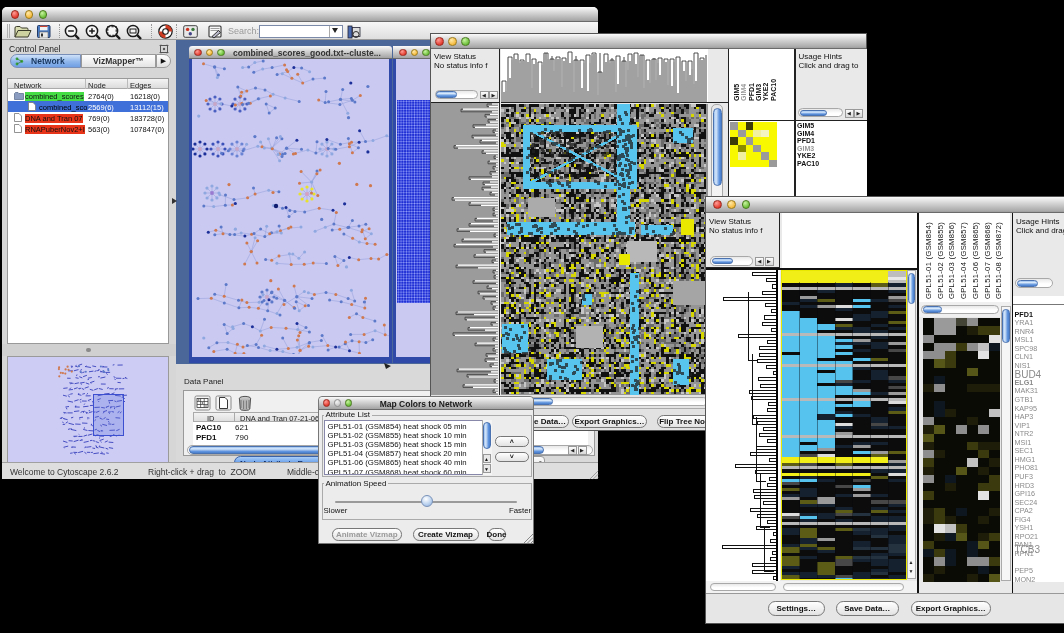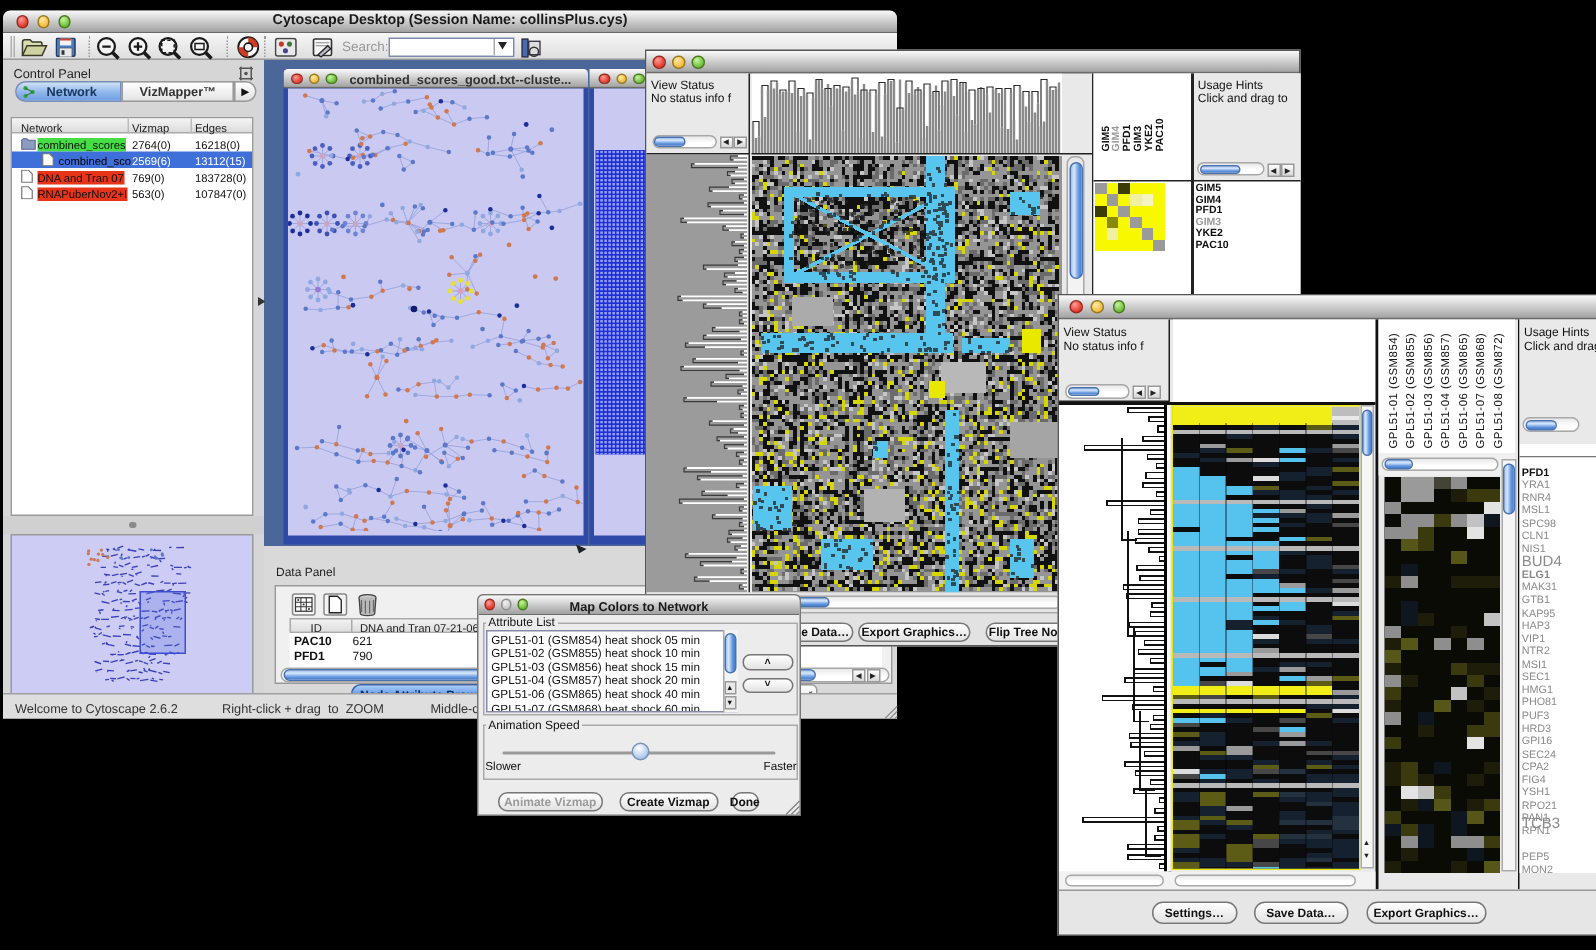--- a/index.html
+++ b/index.html
@@ -7,21 +7,20 @@
 .titlebar{position:absolute;left:0;right:0;top:0;background:linear-gradient(180deg,#fafafa,#d6d6d6 40%,#a6a6a6 96%,#8a8a8a);border-bottom:1px solid #6a6a6a;}
 .ttext{position:absolute;width:100%;text-align:center;font-weight:bold;color:#1a1a1a;white-space:nowrap}
 .panelgrey{background:#e9e9e9}
 svg{display:block}
 </style></head><body>
 <div class="abs" style="left:2px;top:7px;width:596px;height:472px;background:#dcdcdc;border-radius:5px 5px 0 0;z-index:1">
     <div class="titlebar" style="height:15px;border-radius:5px 5px 0 0"></div>
     <div class="tl" style="left:9px;top:3.4px;width:8.4px;height:8.4px;background:radial-gradient(circle at 35% 30%, #ff9d96, #e33b2e 70%);border:0.5px solid #9a2a20"></div>
     <div class="tl" style="left:23px;top:3.4px;width:8.4px;height:8.4px;background:radial-gradient(circle at 35% 30%, #ffe9a8, #f6bb3e 70%);border:0.5px solid #9a7a1a"></div>
     <div class="tl" style="left:37px;top:3.4px;width:8.4px;height:8.4px;background:radial-gradient(circle at 35% 30%, #c8f4a0, #6cbf3a 70%);border:0.5px solid #4a7a20"></div>
-    <div class="ttext" style="top:1.2px;font-size:9.5px">Cytoscape Desktop (Session Name: collinsPlus.cys)</div>
     <div class="abs" style="left:0;top:15px;width:596px;height:18px;background:linear-gradient(180deg,#f7f7f7,#dedede);border-bottom:1px solid #9a9a9a">
       <div class="abs" style="left:4.5px;top:1.5px;width:1px;height:14px;background:#b0b0b0;box-shadow:2px 0 0 #b0b0b0"></div>
       <svg class="abs" style="left:12px;top:3px" width="18" height="13" viewBox="0 0 18 13">
         <path d="M1 12 L1 3 Q1 1.5 2.5 1.5 L6 1.5 L7.5 3 L13 3 Q14 3 14 4.5 L14 5" fill="#d9dcb0" stroke="#3a3a2a" stroke-width="1"></path>
         <path d="M1 12 L4 5.5 L17 5.5 L14 12 Z" fill="#cdd2a0" stroke="#3a3a2a" stroke-width="1"></path>
       </svg>
       <svg class="abs" style="left:35px;top:2.5px" width="13.5" height="13" viewBox="0 0 13.5 13">
         <rect x="0.5" y="0.5" width="12.5" height="12" rx="1" fill="#4a7ac0" stroke="#223a66" stroke-width="1"></rect>
         <rect x="3" y="0.8" width="7.5" height="4.5" fill="#f2f2f2"></rect>
         <rect x="3" y="0.8" width="7.5" height="1.2" fill="#cc4433"></rect>
@@ -92,21 +91,21 @@
         <circle cx="2" cy="7" r="1.4" fill="#3aa23a"></circle>
         <circle cx="6.8" cy="4.4" r="1.4" fill="#3aa23a"></circle>
         <path d="M2 1.8 L6.8 4.4 L2 7" stroke="#2a7a2a" stroke-width="0.7" fill="none"></path>
       </svg>
       <div class="abs" style="left:79px;top:14px;width:75px;height:14px;background:linear-gradient(180deg,#ffffff,#e4e4e4);border:1px solid #9a9a9a;display:flex;align-items:center;justify-content:center;font-size:8.5px;font-weight:bold;color:#333">VizMapper™</div>
       <div class="abs" style="left:154px;top:14px;width:15px;height:14px;border-radius:0 7px 7px 0;background:linear-gradient(180deg,#ffffff,#e0e0e0);border:1px solid #9a9a9a;display:flex;align-items:center;justify-content:center;font-size:7px;color:#111">▶</div>
     </div>
     <div class="abs" style="left:5px;top:71px;width:162px;height:266px;background:#fff;border:1px solid #999;z-index:1">
       <div class="abs" style="left:0;top:0;width:160px;height:10px;background:linear-gradient(180deg,#f4f4f4,#dcdcdc);border-bottom:1px solid #aaa;font-size:7.5px;color:#222">
         <span class="abs" style="left:6px;top:1.5px">Network</span>
-        <span class="abs" style="left:80px;top:1.5px">Vizmap</span>
+        <span class="abs" style="left:80px;top:1.5px">Node</span>
         <span class="abs" style="left:122px;top:1.5px">Edges</span>
         <div class="abs" style="left:77px;top:0;height:10px;border-left:1px solid #bbb"></div>
         <div class="abs" style="left:119px;top:0;height:10px;border-left:1px solid #bbb"></div>
       </div>
       <div class="abs" style="left:0;top:11px;width:160px;height:11px;font-size:7.5px">
         <svg class="abs" style="left:6px;top:2px" width="10" height="8" viewBox="0 0 10 8">
           <path d="M0.5 7.5 V1.5 L1.5 0.5 H4 L5 1.5 H9.5 V7.5 Z" fill="#8a9cc0" stroke="#55678a" stroke-width="0.7"></path>
         </svg>
         <span class="abs" style="left:17px;top:1.5px;background:#44dd44;color:#111;white-space:nowrap;overflow:hidden;max-width:69px">combined_scores</span>
         <span class="abs" style="left:80px;top:1.5px;color:#111">2764(0)</span>

